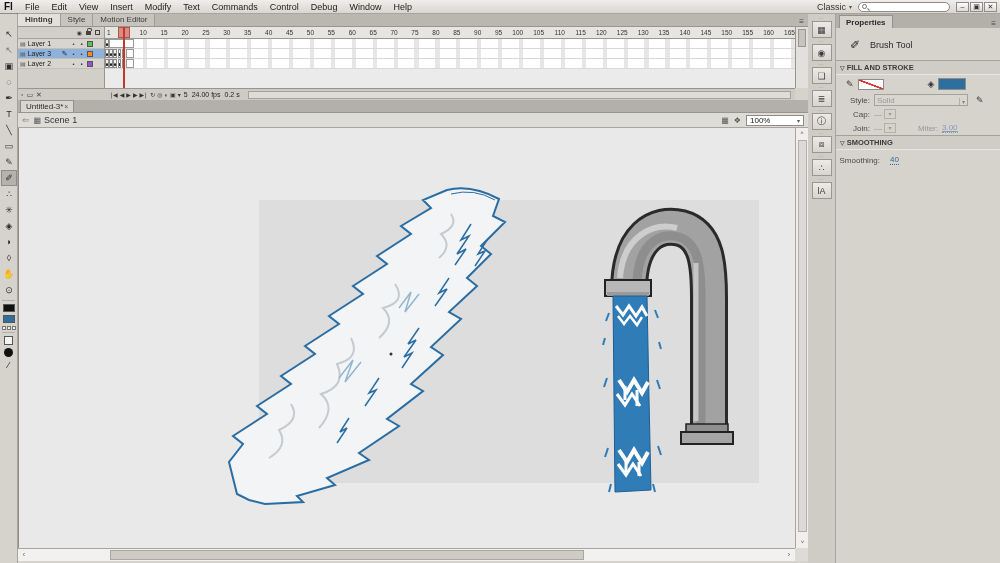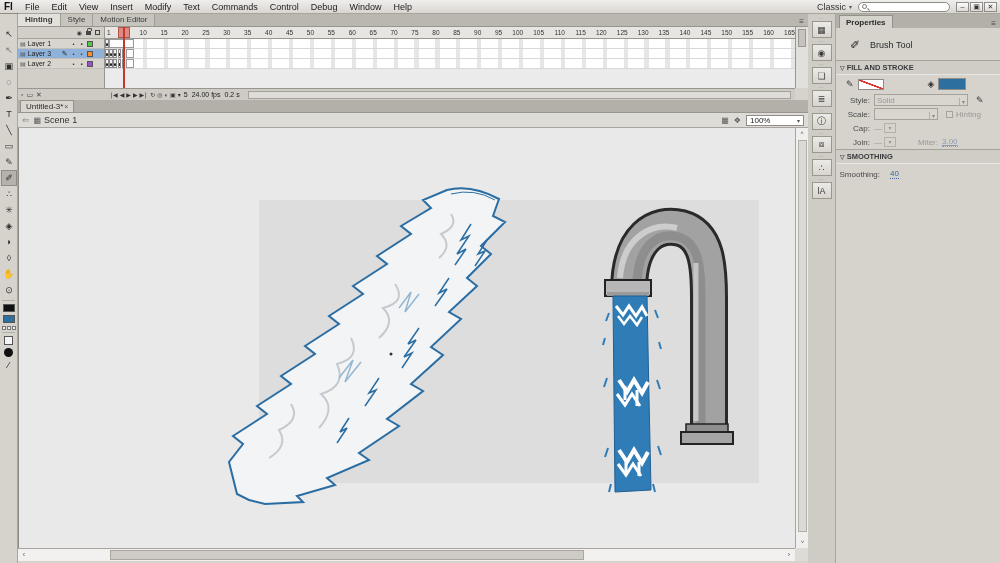--- a/index.html
+++ b/index.html
@@ -541,29 +541,20 @@
 
     <div class="prow">
       <span class="plabel">Style:</span>
       <span class="pselect" style="width:94px;">
         <span>Solid</span>
         <span class="chev">▾</span>
       </span>
       <span class="pencil-ic" style="margin-left:8px;">✎</span>
     </div>
 
-    <div class="prow">
-      <span class="plabel">Scale:</span>
-      <span class="pselect" style="width:64px;">
-        <span></span>
-          <span class="chev">▾</span>
-      </span>
-      <span class="checkbox"></span>
-      <span class="dim-t">Hinting</span>
-    </div>
 
     <div class="prow">
       <span class="plabel">Cap:</span>
       <span class="minidash">—</span>
       <span class="mini-dd">▾</span>
     </div>
 
     <div class="prow">
       <span class="plabel">Join:</span>
       <span class="minidash">—</span>

